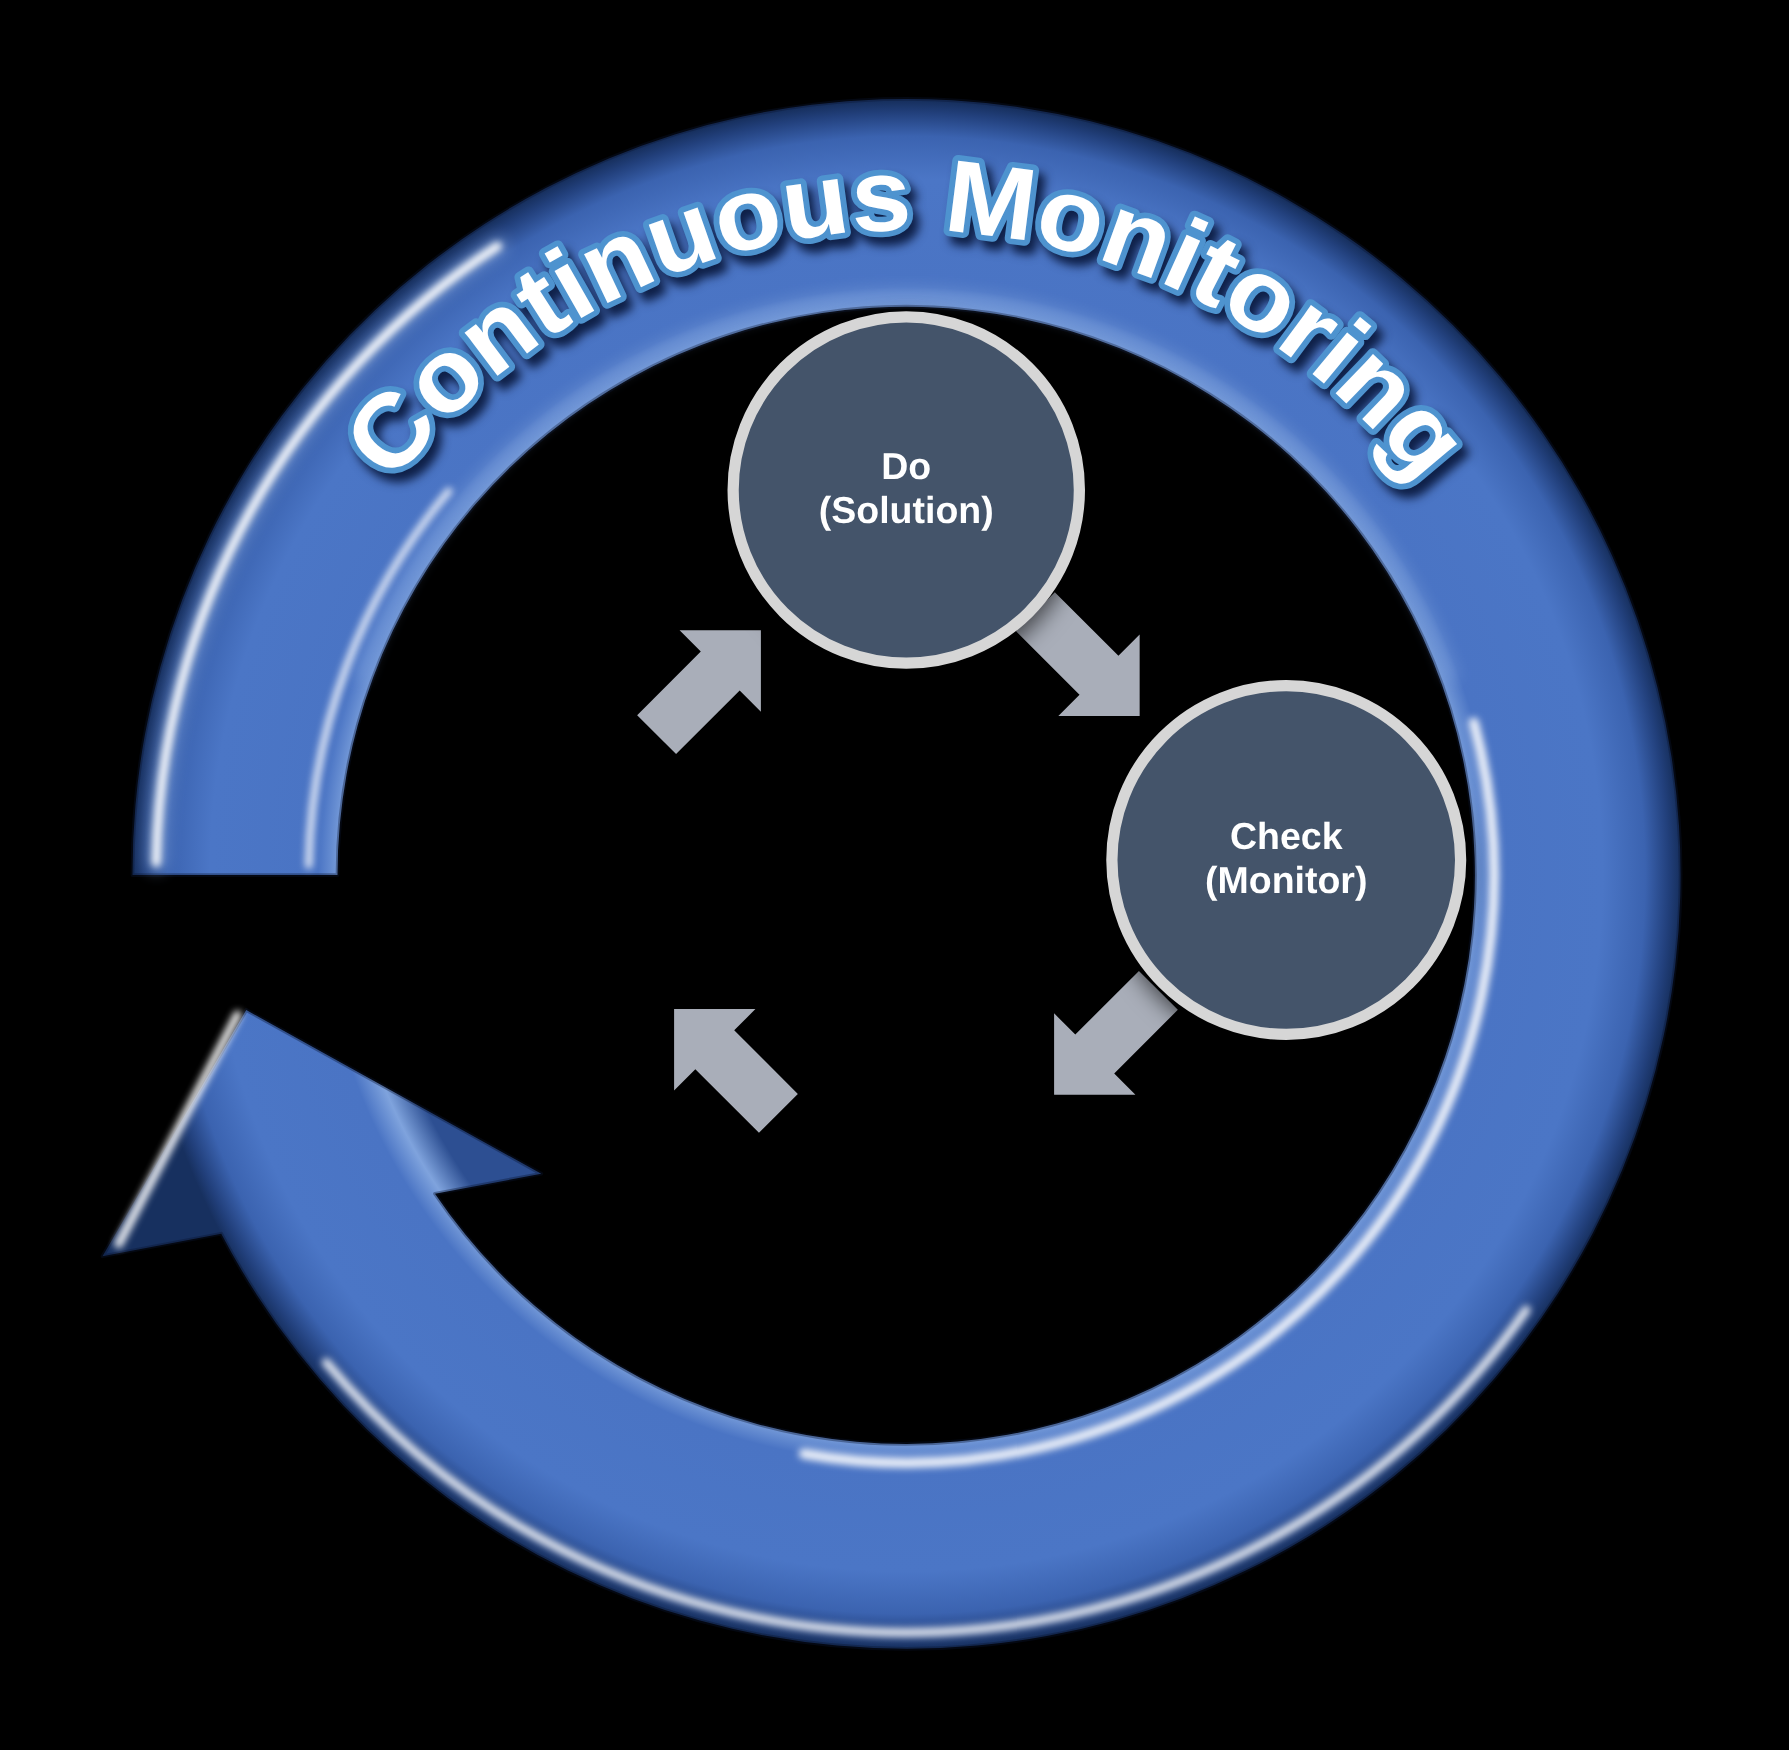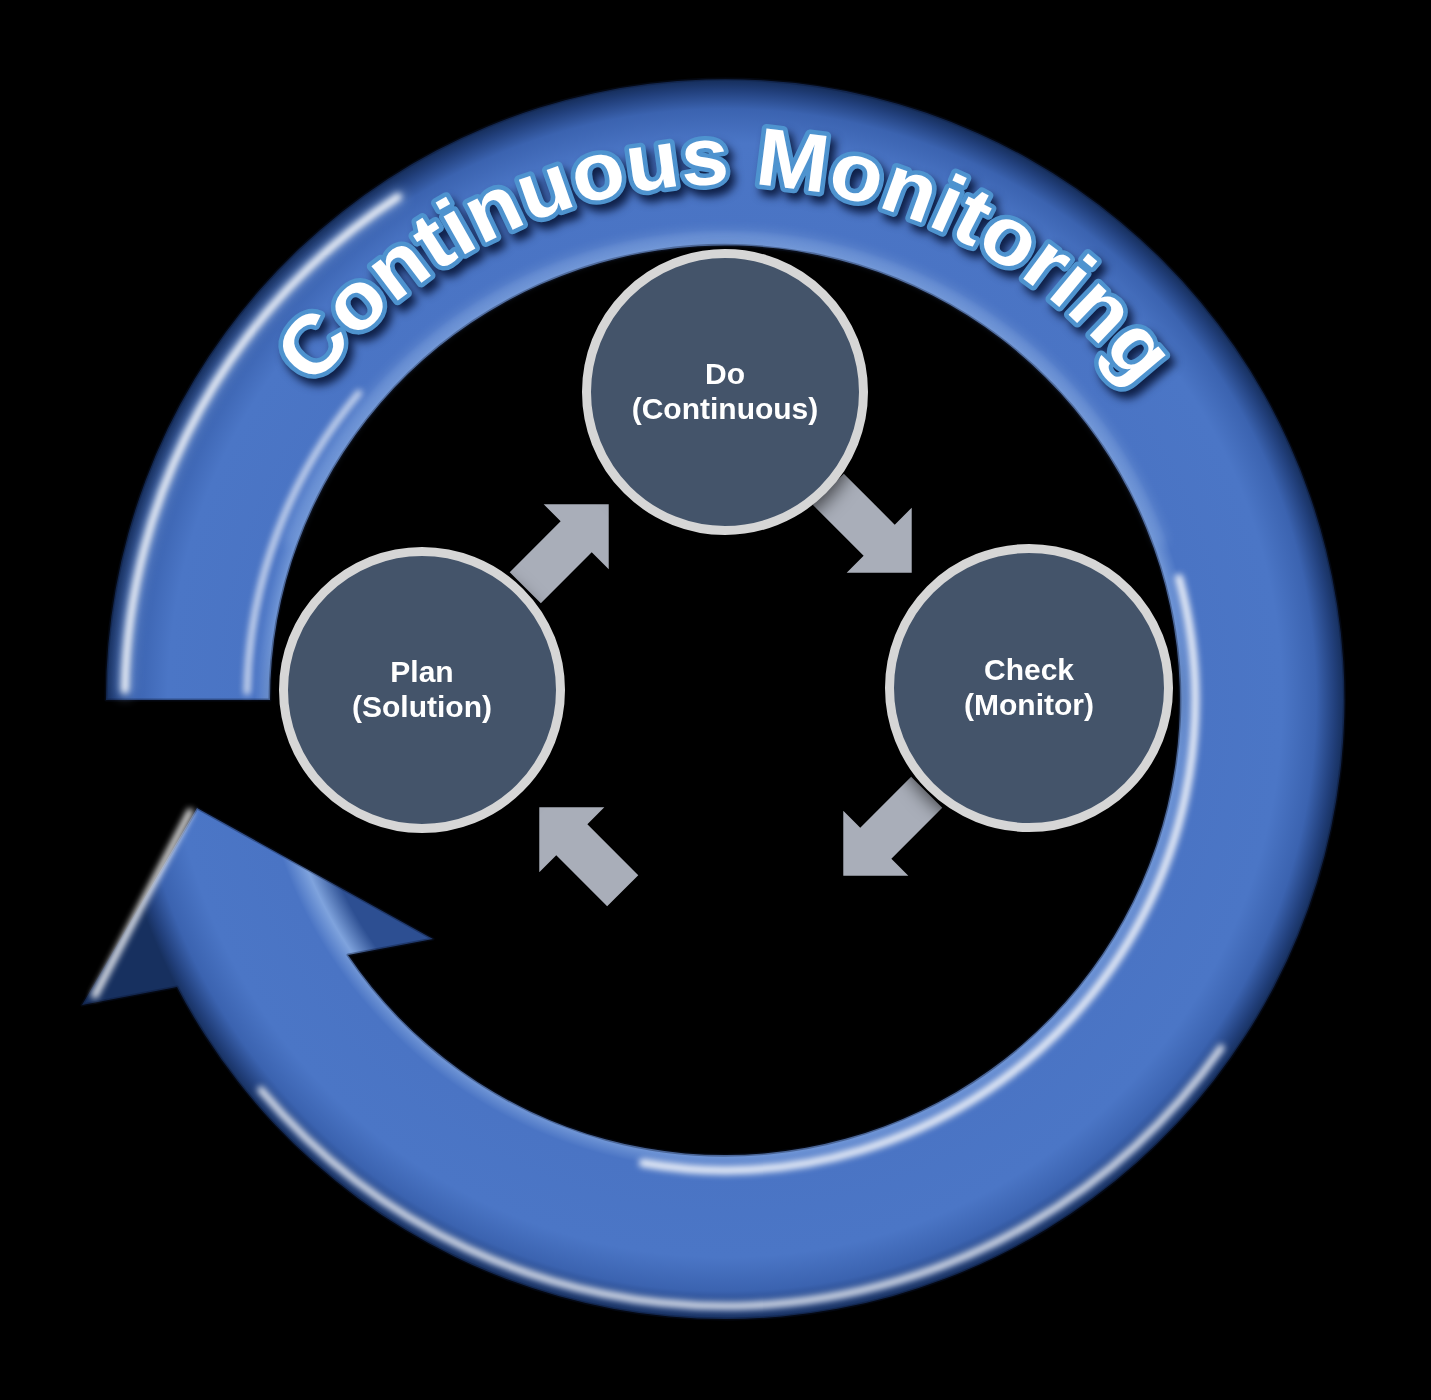--- a/index.html
+++ b/index.html
@@ -93,27 +93,23 @@
     </g>
 
     <path id="titleArc" d="M 240 524 A 516 516 0 0 1 1210 524" fill="none"></path>
     <text class="title-text" font-size="82" fill="#ffffff" stroke="#4e93cf" stroke-width="9" stroke-linejoin="round" paint-order="stroke">
       <textPath href="#titleArc" startOffset="50%" text-anchor="middle" textLength="950" lengthAdjust="spacingAndGlyphs">Continuous Monitoring</textPath>
     </text>
   </svg>
 
   <div class="node" id="node-do">
     <span class="line1">Do</span>
-    <span class="line2">(Continuous)</span>
+    <span class="line2">(Solution)</span>
   </div>
 
   <div class="node" id="node-check">
     <span class="line1">Check</span>
     <span class="line2 spaced">(Monitor)</span>
   </div>
 
 
-  <div class="node" id="node-plan">
-    <span class="line1">Plan</span>
-    <span class="line2">(Solution)</span>
-  </div>
 
 </div>
 
 </body></html>

